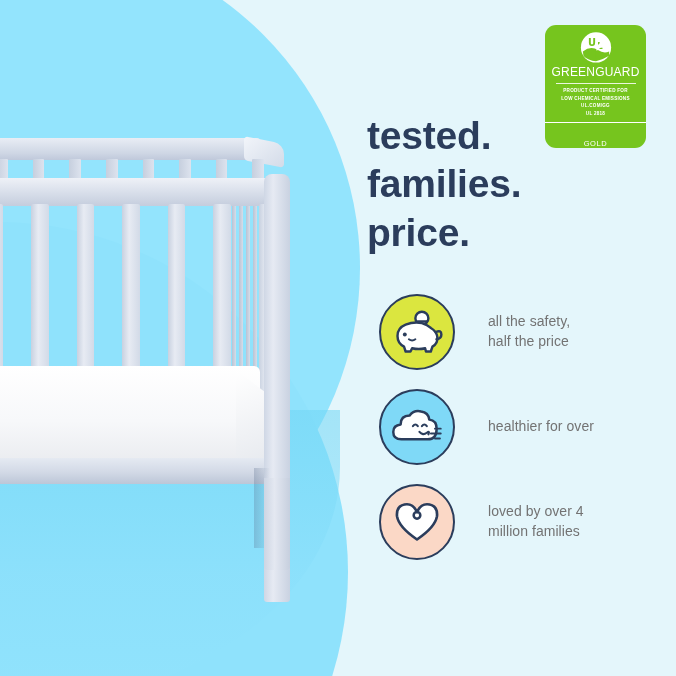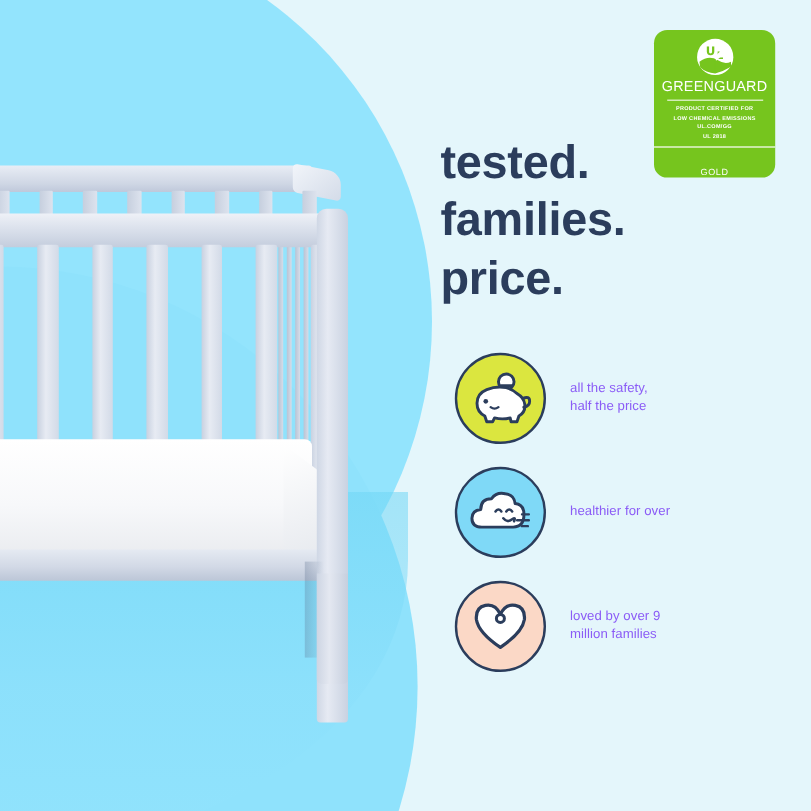--- a/index.html
+++ b/index.html
@@ -136,22 +136,22 @@
   
   .benefits{ position:absolute; left:379px; top:293px; width:250px; }
   .benefit{ display:flex; align-items:center; height:77px; margin-bottom:18px; }
   .b-circle{
     width:76px; height:76px; border-radius:50%;
     border:2.6px solid #2b3d5c;
     display:flex; align-items:center; justify-content:center;
     flex:0 0 76px;
   }
   .b-text{
-    margin-left:20px; color:#8b5cf6;
-    font-size:11px; line-height:1.36; letter-spacing:.05px;
+    margin-left:33px; color:#737373;
+    font-size:14px; line-height:1.36; letter-spacing:.05px;
     white-space:pre-line;
   }
 </style>
 </head>
 <body>
 
 <div id="stage">
 
   <div class="bg-circle"></div>
   <div class="bg-circle lower"></div>
@@ -254,18 +254,18 @@
       <div class="b-text">healthier for over</div>
     </div>
 
     <div class="benefit">
       <div class="b-circle" style="background:#fbd8c6">
         <svg width="50" height="46" viewBox="0 0 60 54">
           <path d="M30 48 Q8 33 6 20 Q5 8 15 6 Q25 4 30 15 Q35 4 45 6 Q55 8 54 20 Q52 33 30 48 Z" fill="#ffffff" stroke="#2b3d5c" stroke-width="3.2" stroke-linejoin="round"></path>
           <circle cx="30" cy="19" r="4" fill="none" stroke="#2b3d5c" stroke-width="3"></circle>
         </svg>
       </div>
-      <div class="b-text">loved by over 9
+      <div class="b-text">loved by over 4
 million families</div>
     </div>
 
   </div>
 </div>
 
 </body></html>

